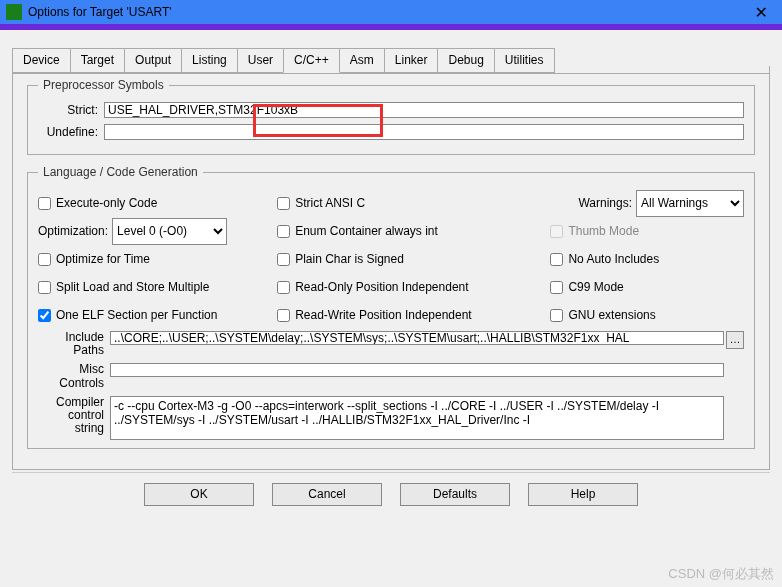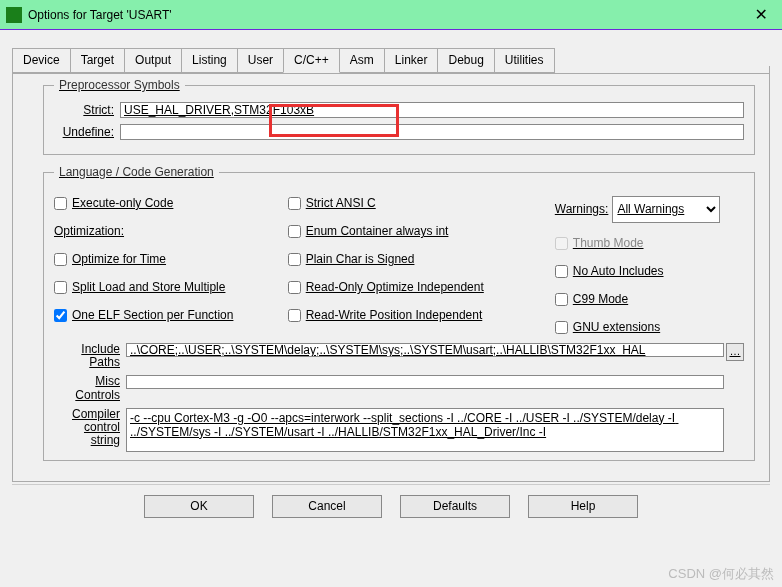--- a/index.html
+++ b/index.html
@@ -1,44 +1,44 @@
 <!DOCTYPE html>
 <html><head>
 <meta charset="utf-8">
 <style>
   * { box-sizing: border-box; font-family: "Segoe UI", Tahoma, sans-serif; font-size: 12px; }
   body { margin: 0; background: #f0f0f0; width: 782px; height: 587px; overflow: hidden; }
-  .titlebar { background: #86efac; height: 30px; border-bottom: 1px solid #6d28d9; display: flex; align-items: center; padding: 0 6px; }
+  .titlebar { background: #3b82f6; height: 30px; border-bottom: 6px solid #6d28d9; display: flex; align-items: center; padding: 0 6px; }
   .titlebar .icon { width: 16px; height: 16px; background: #1a7f1a; display: inline-block; margin-right: 6px; }
   .titlebar .title { flex: 1; font-size: 12px; }
   .titlebar .close { font-size: 16px; padding: 0 8px; cursor: pointer; }
   .content { padding: 10px 12px 6px 12px; background: #f0f0f0; }
   .tabs { display: flex; border-bottom: 1px solid #aaa; position: relative; top: 8px; }
   .tab { padding: 4px 10px 5px 10px; border: 1px solid #aaa; background: #f0f0f0; margin-right: -1px; cursor: pointer; position: relative; }
   .tab.active { background: #f0f0f0; border-bottom: 1px solid #f0f0f0; z-index: 2; }
-  .tab-body { border: 1px solid #aaa; border-top: none; padding: 12px 14px 10px 30px; background: #f0f0f0; text-decoration: underline; }
+  .tab-body { border: 1px solid #aaa; border-top: none; padding: 12px 14px 10px 14px; background: #f0f0f0; }
   fieldset { border: 1px solid #aaa; margin: 0 0 10px 0; padding: 10px 10px 8px 10px; position: relative; }
   legend { padding: 0 5px; color: #333; }
   .row { display: flex; align-items: center; margin-bottom: 6px; }
   .row label.l { width: 60px; text-align: right; margin-right: 6px; }
   .row input[type=text] { flex: 1; height: 16px; border: 1px solid #888; background: #fff; padding: 1px 3px; font-family: inherit; }
   .redbox { position: absolute; border: 3px solid #e83030; pointer-events: none; }
   .cols { display: flex; }
   .col { display: flex; flex-direction: column; }
   .col1 { flex: 1.05; }
   .col2 { flex: 1.2; }
   .col3 { flex: 0.85; }
   .chk { display: flex; align-items: center; margin: 4px 0; height: 20px; }
   .chk input { margin: 0 5px 0 0; }
   .opt-row { display: flex; align-items: center; margin: 4px 0; height: 20px; }
   .opt-row .sellbl { margin-right: 4px; }
   select { height: 27px; border: 1px solid #888; background: #fff; }
   .sel-opt { width: 115px; }
   .sel-warn { width: 108px; }
-  .warn-row { display: flex; align-items: center; margin: 10px 0; height: 20px; }
+  .warn-row { display: flex; align-items: center; justify-content: flex-end; margin: 4px 0; height: 20px; }
   .warn-row .lbl { margin-right: 4px; }
   .bottomgrid { display: grid; grid-template-columns: 72px 1fr 20px; grid-row-gap: 6px; align-items: start; margin-top: 2px; }
   .bottomgrid .glabel { text-align: right; padding-right: 6px; line-height: 1.1; }
   .bottomgrid input[type=text] { width: 100%; height: 14px; border: 1px solid #888; background: #fff; padding: 1px 3px; }
   .bottomgrid textarea { width: 100%; height: 44px; border: 1px solid #888; background: #fff; padding: 2px 3px; font-family: inherit; font-size: 12px; resize: none; overflow-y: scroll; }
   .dotbtn { width: 18px; height: 18px; border: 1px solid #888; background: #e8e8e8; font-size: 11px; line-height: 14px; text-align: center; cursor: pointer; margin-left: 2px; }
   .btnbar { display: flex; justify-content: center; gap: 18px; padding: 10px 0 4px 0; border-top: 1px solid #ccc; margin-top: 2px; }
   .btnbar button { width: 110px; height: 23px; border: 1px solid #888; background: #e8e8e8; cursor: pointer; font-family: inherit; }
   .disabled { color: #888; }
   .watermark { position: absolute; right: 8px; bottom: 4px; color: #bbb; font-size: 13px; pointer-events: none; }
@@ -85,20 +85,21 @@
     <fieldset>
       <legend>Language / Code Generation</legend>
       <div class="cols">
         <div class="col col1">
           <div class="chk">
               <input type="checkbox" style="">
               <span>Execute-only Code</span>
             </div>
           <div class="opt-row">
               <span class="sellbl">Optimization:</span>
+              <select class="sel-opt"><option>Level 0 (-O0)</option></select>
             </div>
           <div class="chk">
               <input type="checkbox" style="">
               <span>Optimize for Time</span>
             </div>
           <div class="chk">
               <input type="checkbox" style="">
               <span>Split Load and Store Multiple</span>
             </div>
           <div class="chk">
@@ -114,21 +115,21 @@
           <div class="chk">
               <input type="checkbox" style="">
               <span>Enum Container always int</span>
             </div>
           <div class="chk">
               <input type="checkbox" style="">
               <span>Plain Char is Signed</span>
             </div>
           <div class="chk">
               <input type="checkbox" style="">
-              <span>Read-Only Optimize Independent</span>
+              <span>Read-Only Position Independent</span>
             </div>
           <div class="chk">
               <input type="checkbox" style="">
               <span>Read-Write Position Independent</span>
             </div>
         </div>
         <div class="col col3">
           <div class="warn-row">
               <span class="lbl">Warnings:</span>
               <select class="sel-warn"><option>All Warnings</option></select>

